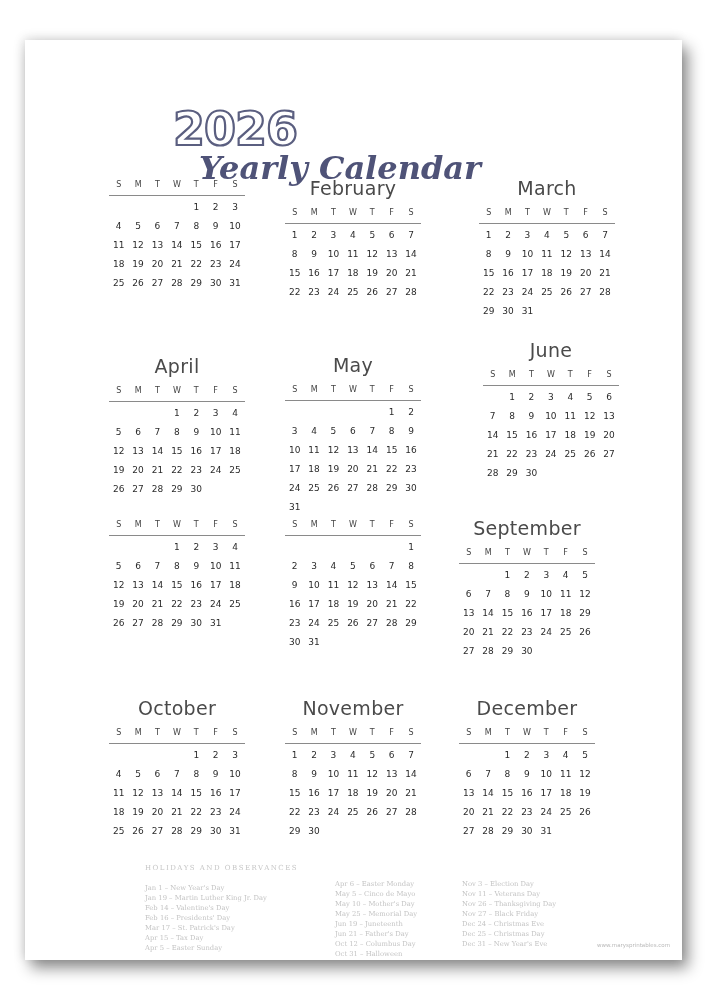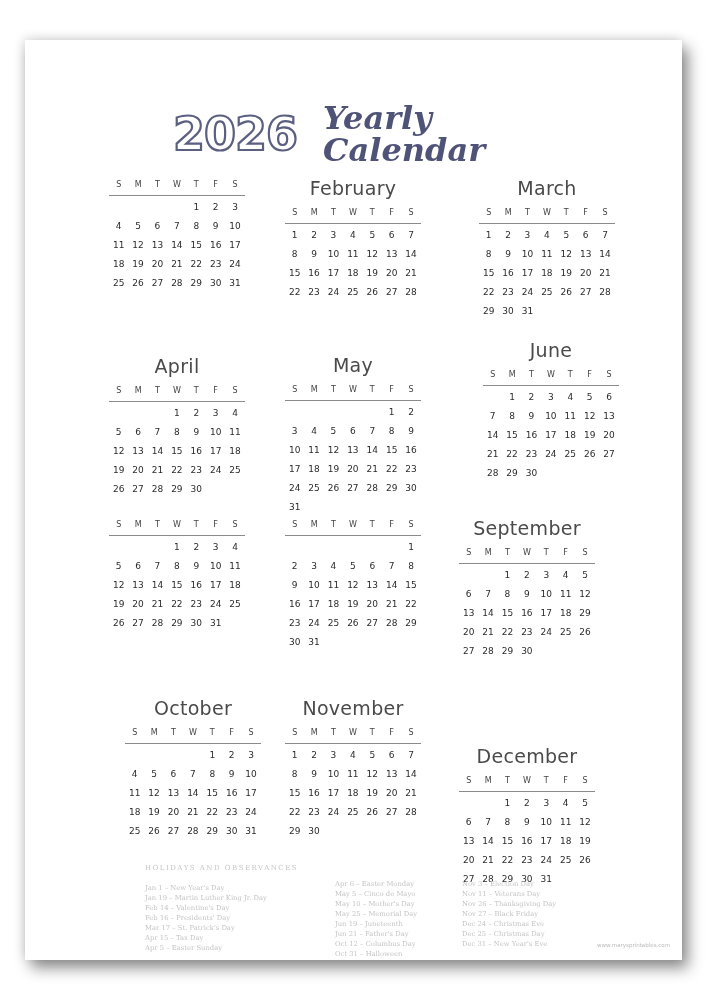--- a/index.html
+++ b/index.html
@@ -7,21 +7,21 @@
     width: 707px; height: 1000px; background: #ffffff; position: relative; overflow: hidden;
     font-family: "DejaVu Sans", sans-serif;
   }
   .sheet {
     position: absolute; left: 25px; top: 40px; width: 657px; height: 920px;
     background: #ffffff;
     box-shadow: 6px 8px 14px rgba(0,0,0,0.45), -2px -2px 10px rgba(0,0,0,0.12);
   }
   .title {
     position: absolute; left: 148px; top: 66px; width: 420px; height: 56px;
-    display: flex; align-items: center;
+    display: flex;  flex-direction: column;
   }
   .year {
     font-family: "DejaVu Sans", sans-serif; font-weight: bold; font-size: 46px;
     color: #ffffff; letter-spacing: -1px;
     -webkit-text-stroke: 2.2px #5b5f80;
     text-shadow: 0 0 0 #5b5f80;
     line-height: 1;
   }
   .subtitle {
     margin-left: 26px; font-family: "DejaVu Serif", serif; font-style: italic;
@@ -587,21 +587,21 @@
         <div class="week-row">
           <span>27</span>
           <span>28</span>
           <span>29</span>
           <span>30</span>
           <span></span>
           <span></span>
           <span></span>
         </div>
       </div>
-      <div class="month" style="left: 100px; top: 654px;">
+      <div class="month" style="left: 84px; top: 654px;">
         <div class="month-name">October</div>
         <div class="dow-row">
           <span>S</span>
           <span>M</span>
           <span>T</span>
           <span>W</span>
           <span>T</span>
           <span>F</span>
           <span>S</span>
         </div>
@@ -703,21 +703,21 @@
         <div class="week-row">
           <span>29</span>
           <span>30</span>
           <span></span>
           <span></span>
           <span></span>
           <span></span>
           <span></span>
         </div>
       </div>
-      <div class="month" style="left: 434px; top: 654px; margin-top: 48px;">
+      <div class="month" style="left: 434px; top: 654px;">
         <div class="month-name">December</div>
         <div class="dow-row">
           <span>S</span>
           <span>M</span>
           <span>T</span>
           <span>W</span>
           <span>T</span>
           <span>F</span>
           <span>S</span>
         </div>

